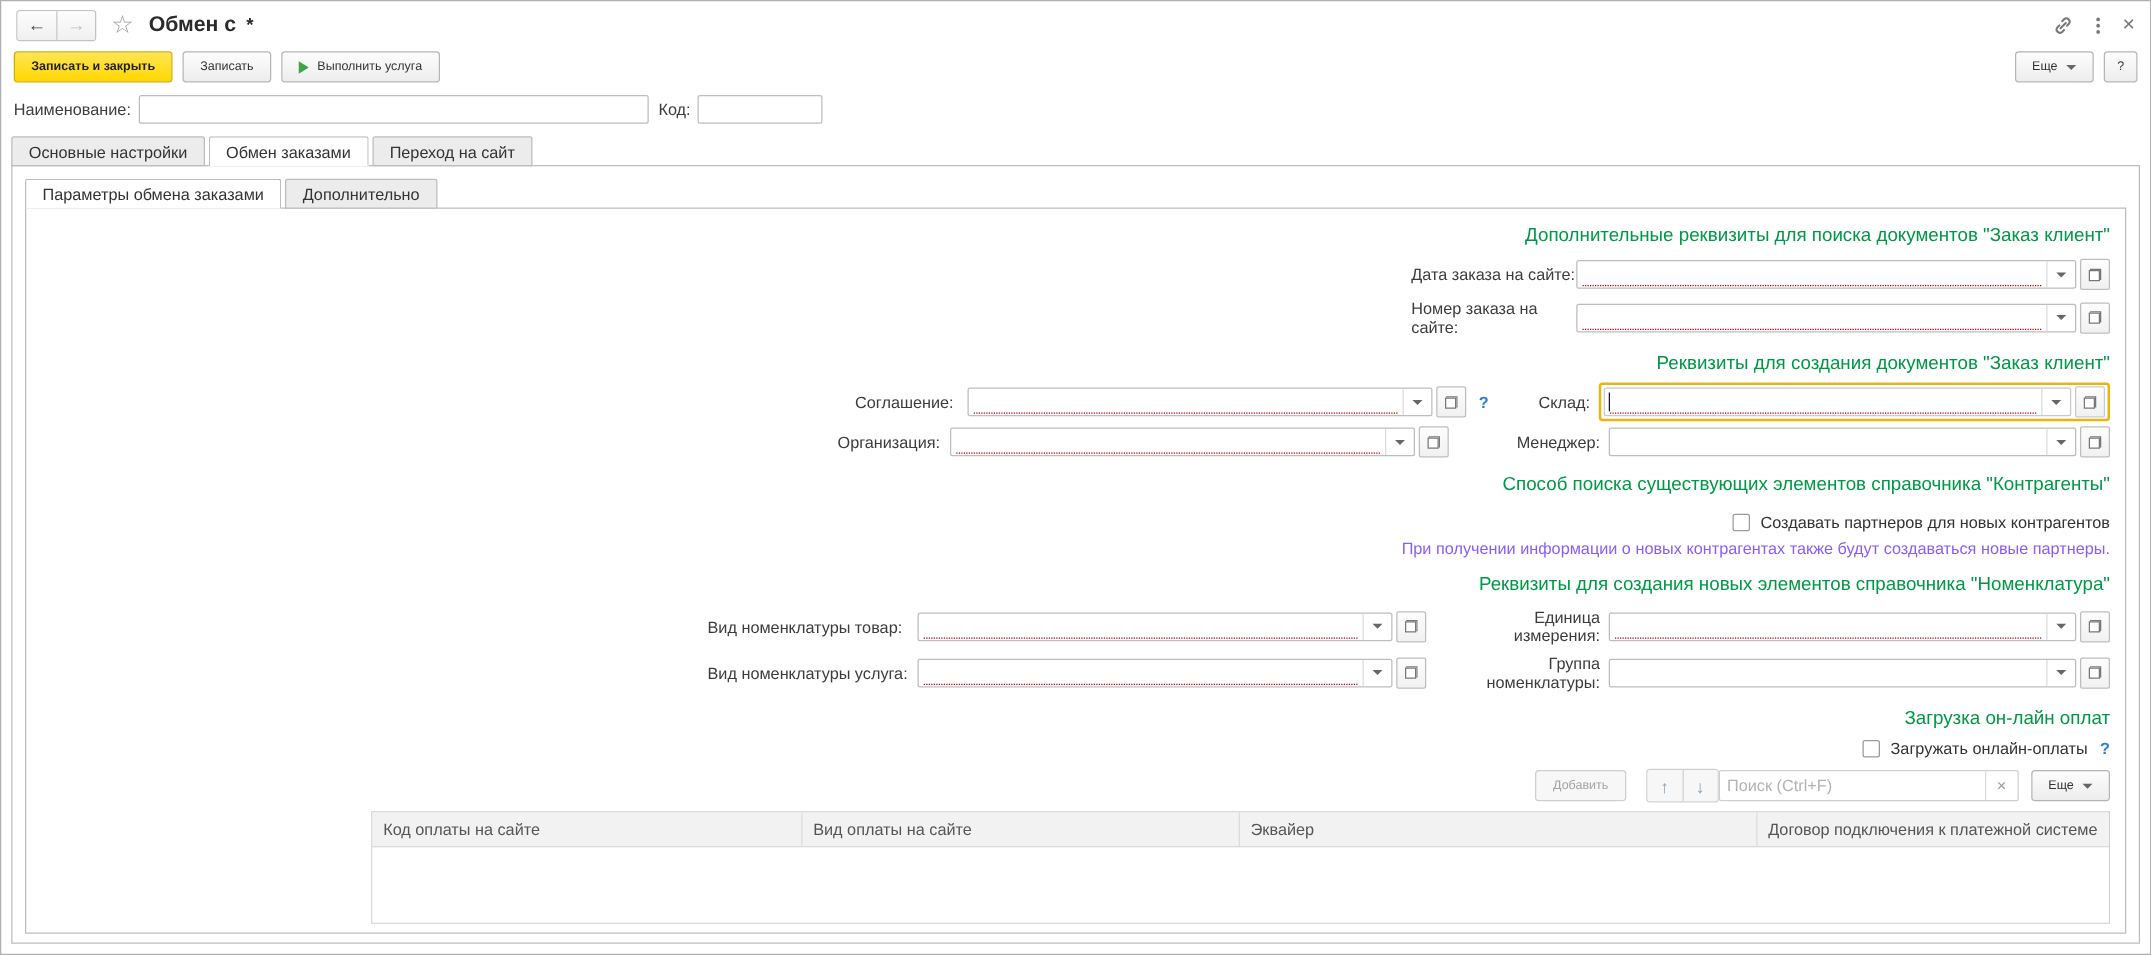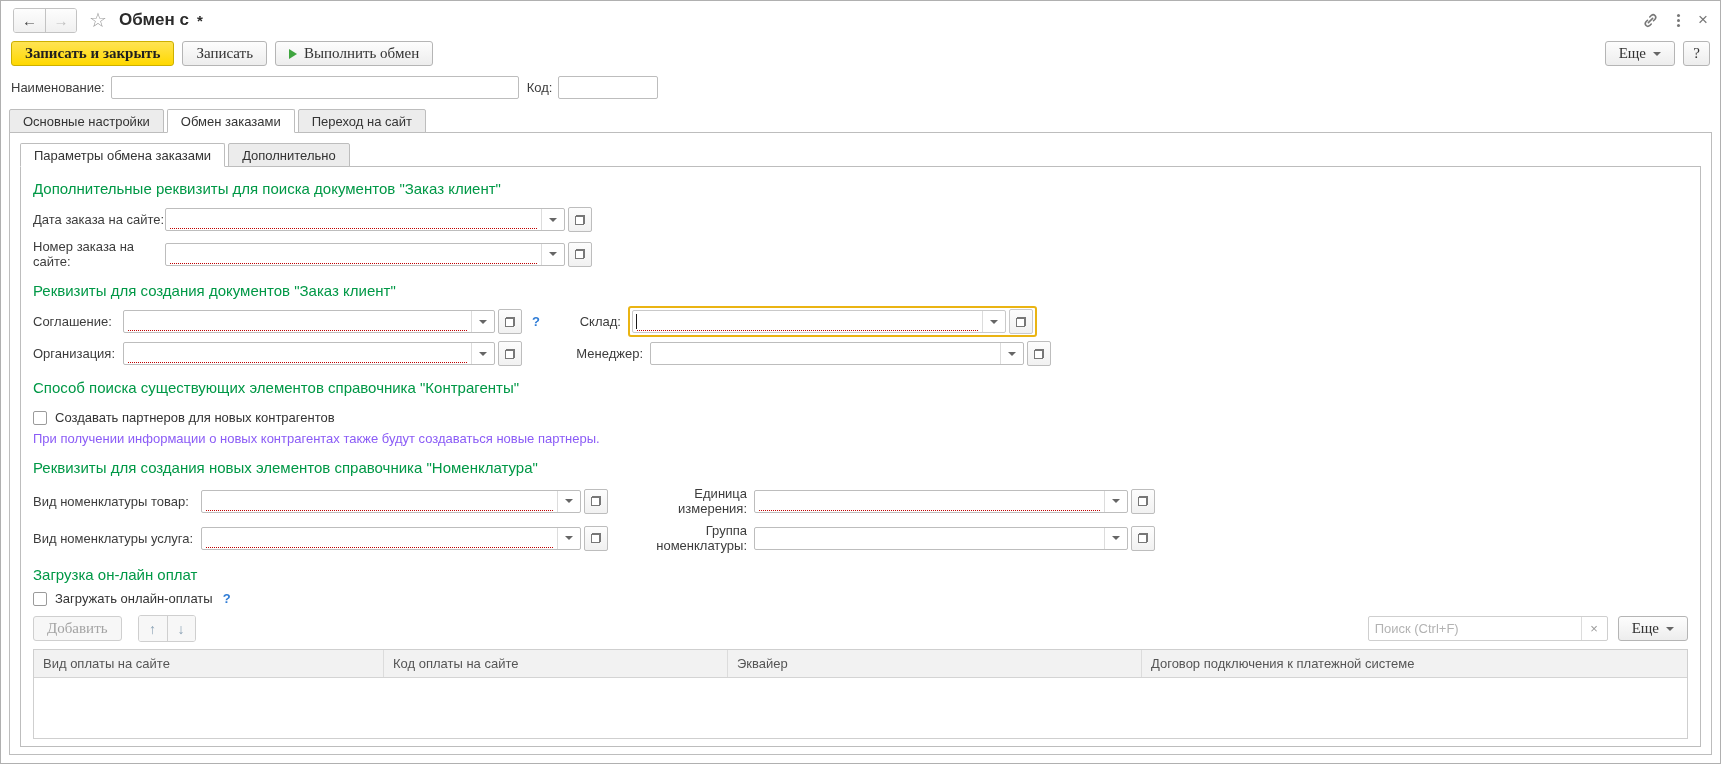--- a/index.html
+++ b/index.html
@@ -21,21 +21,21 @@
   .title-mark { font-size:15px; font-weight:bold; margin-left:8px; color:#2b2b2b; }
   .sp { flex:1; }
   .tbicon { color:#777; margin-left:18px; cursor:pointer; display:flex; align-items:center; }
   .dot3 { width:3px; height:3px; border-radius:50%; background:#777;
           box-shadow:0 -5px 0 #777, 0 5px 0 #777; display:inline-block; }
   .closex { font-size:17px; }
   
   .cmdbar { display:flex; align-items:center; padding:2px 10px 8px; gap:8px; flex:0 0 auto; }
   .btn { display:inline-flex; align-items:center; gap:7px; height:25px; padding:0 13px;
          background:linear-gradient(#fdfdfd,#ededed); border:1px solid #b5b5b5; border-radius:3px;
-         font-family:Liberation Serif, serif; font-size:15px; color:#333; cursor:pointer; }
+         font-family:Liberation Sans, sans-serif; font-size:10px; color:#333; cursor:pointer; }
   .btn.primary { background:linear-gradient(#ffe454,#ffd800); border-color:#cdb000; font-weight:bold; color:#1f1f1f; }
   .play { width:0; height:0; border-left:8px solid #3fa53f; border-top:5px solid transparent; border-bottom:5px solid transparent; }
   .caret { width:0; height:0; border:4px solid transparent; border-top:4px solid #666; margin-top:4px; }
   .qbtn { width:27px; justify-content:center; padding:0; }
   
   .namerow { display:flex; align-items:center; padding:2px 10px 10px; flex:0 0 auto; }
   .namerow label { margin-right:6px; color:#3c3c3c; }
   .tinput { height:23px; border:1px solid #bdbdbd; border-radius:2px; font:inherit; padding:0 5px; outline:none; }
   .name-in { width:408px; }
   .kod { margin-left:8px; }
@@ -43,21 +43,21 @@
   
   .tabrow { display:flex; padding-left:8px; position:relative; z-index:2; margin-bottom:-1px; flex:0 0 auto; }
   .tabrow.inner { padding-left:0; }
   .tab { height:24px; line-height:23px; padding:0 13px; background:#ececec; border:1px solid #bdbdbd;
          border-radius:2px 2px 0 0; margin-right:3px; color:#333; cursor:pointer; white-space:nowrap; }
   .tab.active { background:#fff; border-bottom-color:#fff; }
   
   .outer-panel { flex:1; min-height:0; margin:0 8px 8px; border:1px solid #bdbdbd; background:#fff;
                  display:flex; flex-direction:column; padding:10px 10px 7px; }
   .inner-panel { flex:1; min-height:0; border:1px solid #bdbdbd; background:#fff;
-                 display:flex; flex-direction:column; padding:4px 12px 7px; }
+                 display:flex; flex-direction:column; padding:4px 12px 7px;align-items:flex-end; }
   
   .sect-h { color:#009846; font-size:15px; margin:13px 0 3px; flex:0 0 auto; }
   .sect-h.first { margin-top:9px; }
   .frow { display:flex; align-items:center; margin-top:7px; flex:0 0 auto; }
   .flabel { color:#3c3c3c; flex:0 0 auto; }
   .lw1 { width:132px; }
   .lw2 { width:90px; }
   .lw4 { width:168px; }
   .rlab  { width:88px;  text-align:right; padding-right:7px; margin-left:14px; }
   .rlab2 { width:132px; text-align:right; padding-right:7px; margin-left:14px; }
@@ -144,21 +144,21 @@
         <span class="dot3"></span>
       </span>
     <span class="tbicon closex">×</span>
   </div>
 
   <div class="cmdbar">
     <button class="btn primary">Записать и закрыть</button>
     <button class="btn">Записать</button>
     <button class="btn">
       <span class="play"></span>
-      <span>Выполнить обмен</span>
+      <span>Выполнить услуга</span>
     </button>
     <span class="sp"></span>
     <button class="btn">
       <span>Еще</span>
       <span class="caret"></span>
     </button>
     <button class="btn qbtn">?</button>
   </div>
 
   <div class="namerow">
@@ -324,22 +324,22 @@
           <span class="sx">×</span>
         </span>
         <button class="btn more">
           <span>Еще</span>
           <span class="caret"></span>
         </button>
       </div>
 
       <div class="ptable">
         <div class="thead">
+          <div class="th c2">Код оплаты на сайте</div>
           <div class="th c1">Вид оплаты на сайте</div>
-          <div class="th c2">Код оплаты на сайте</div>
           <div class="th c3">Эквайер</div>
           <div class="th c4">Договор подключения к платежной системе</div>
         </div>
         <div class="tbody"></div>
       </div>
 
     </div>
   </div>
 </div>
 

